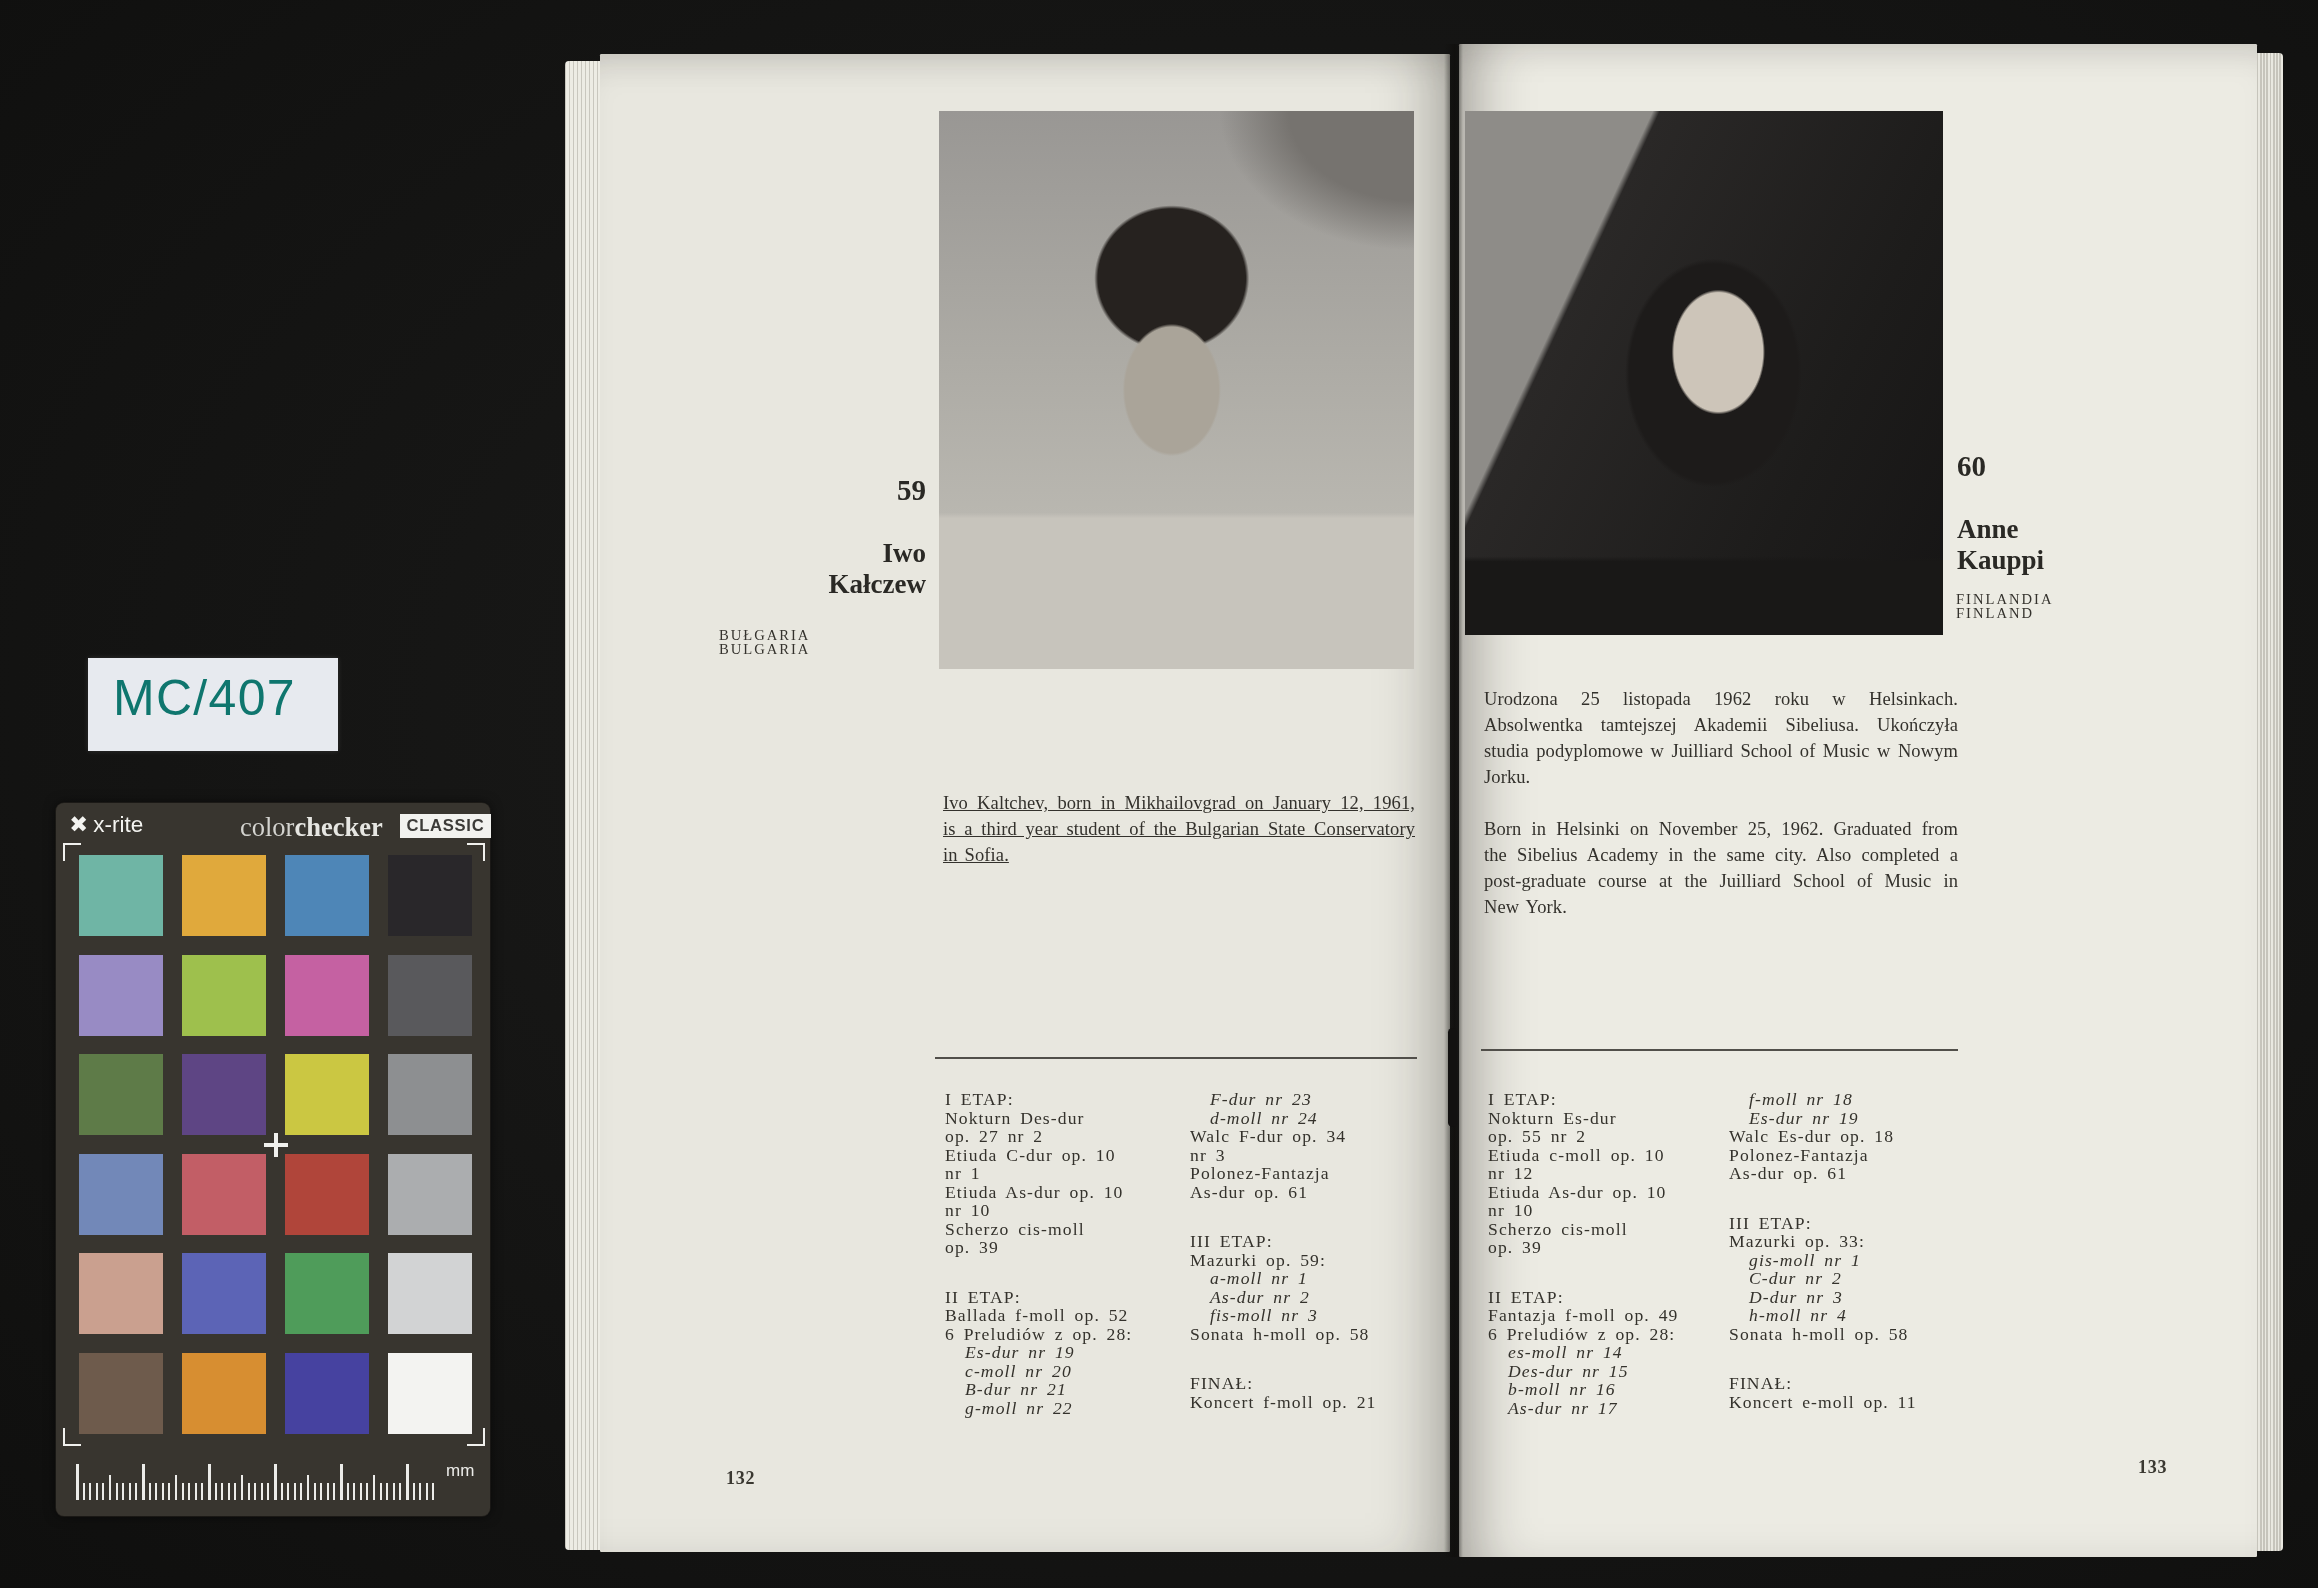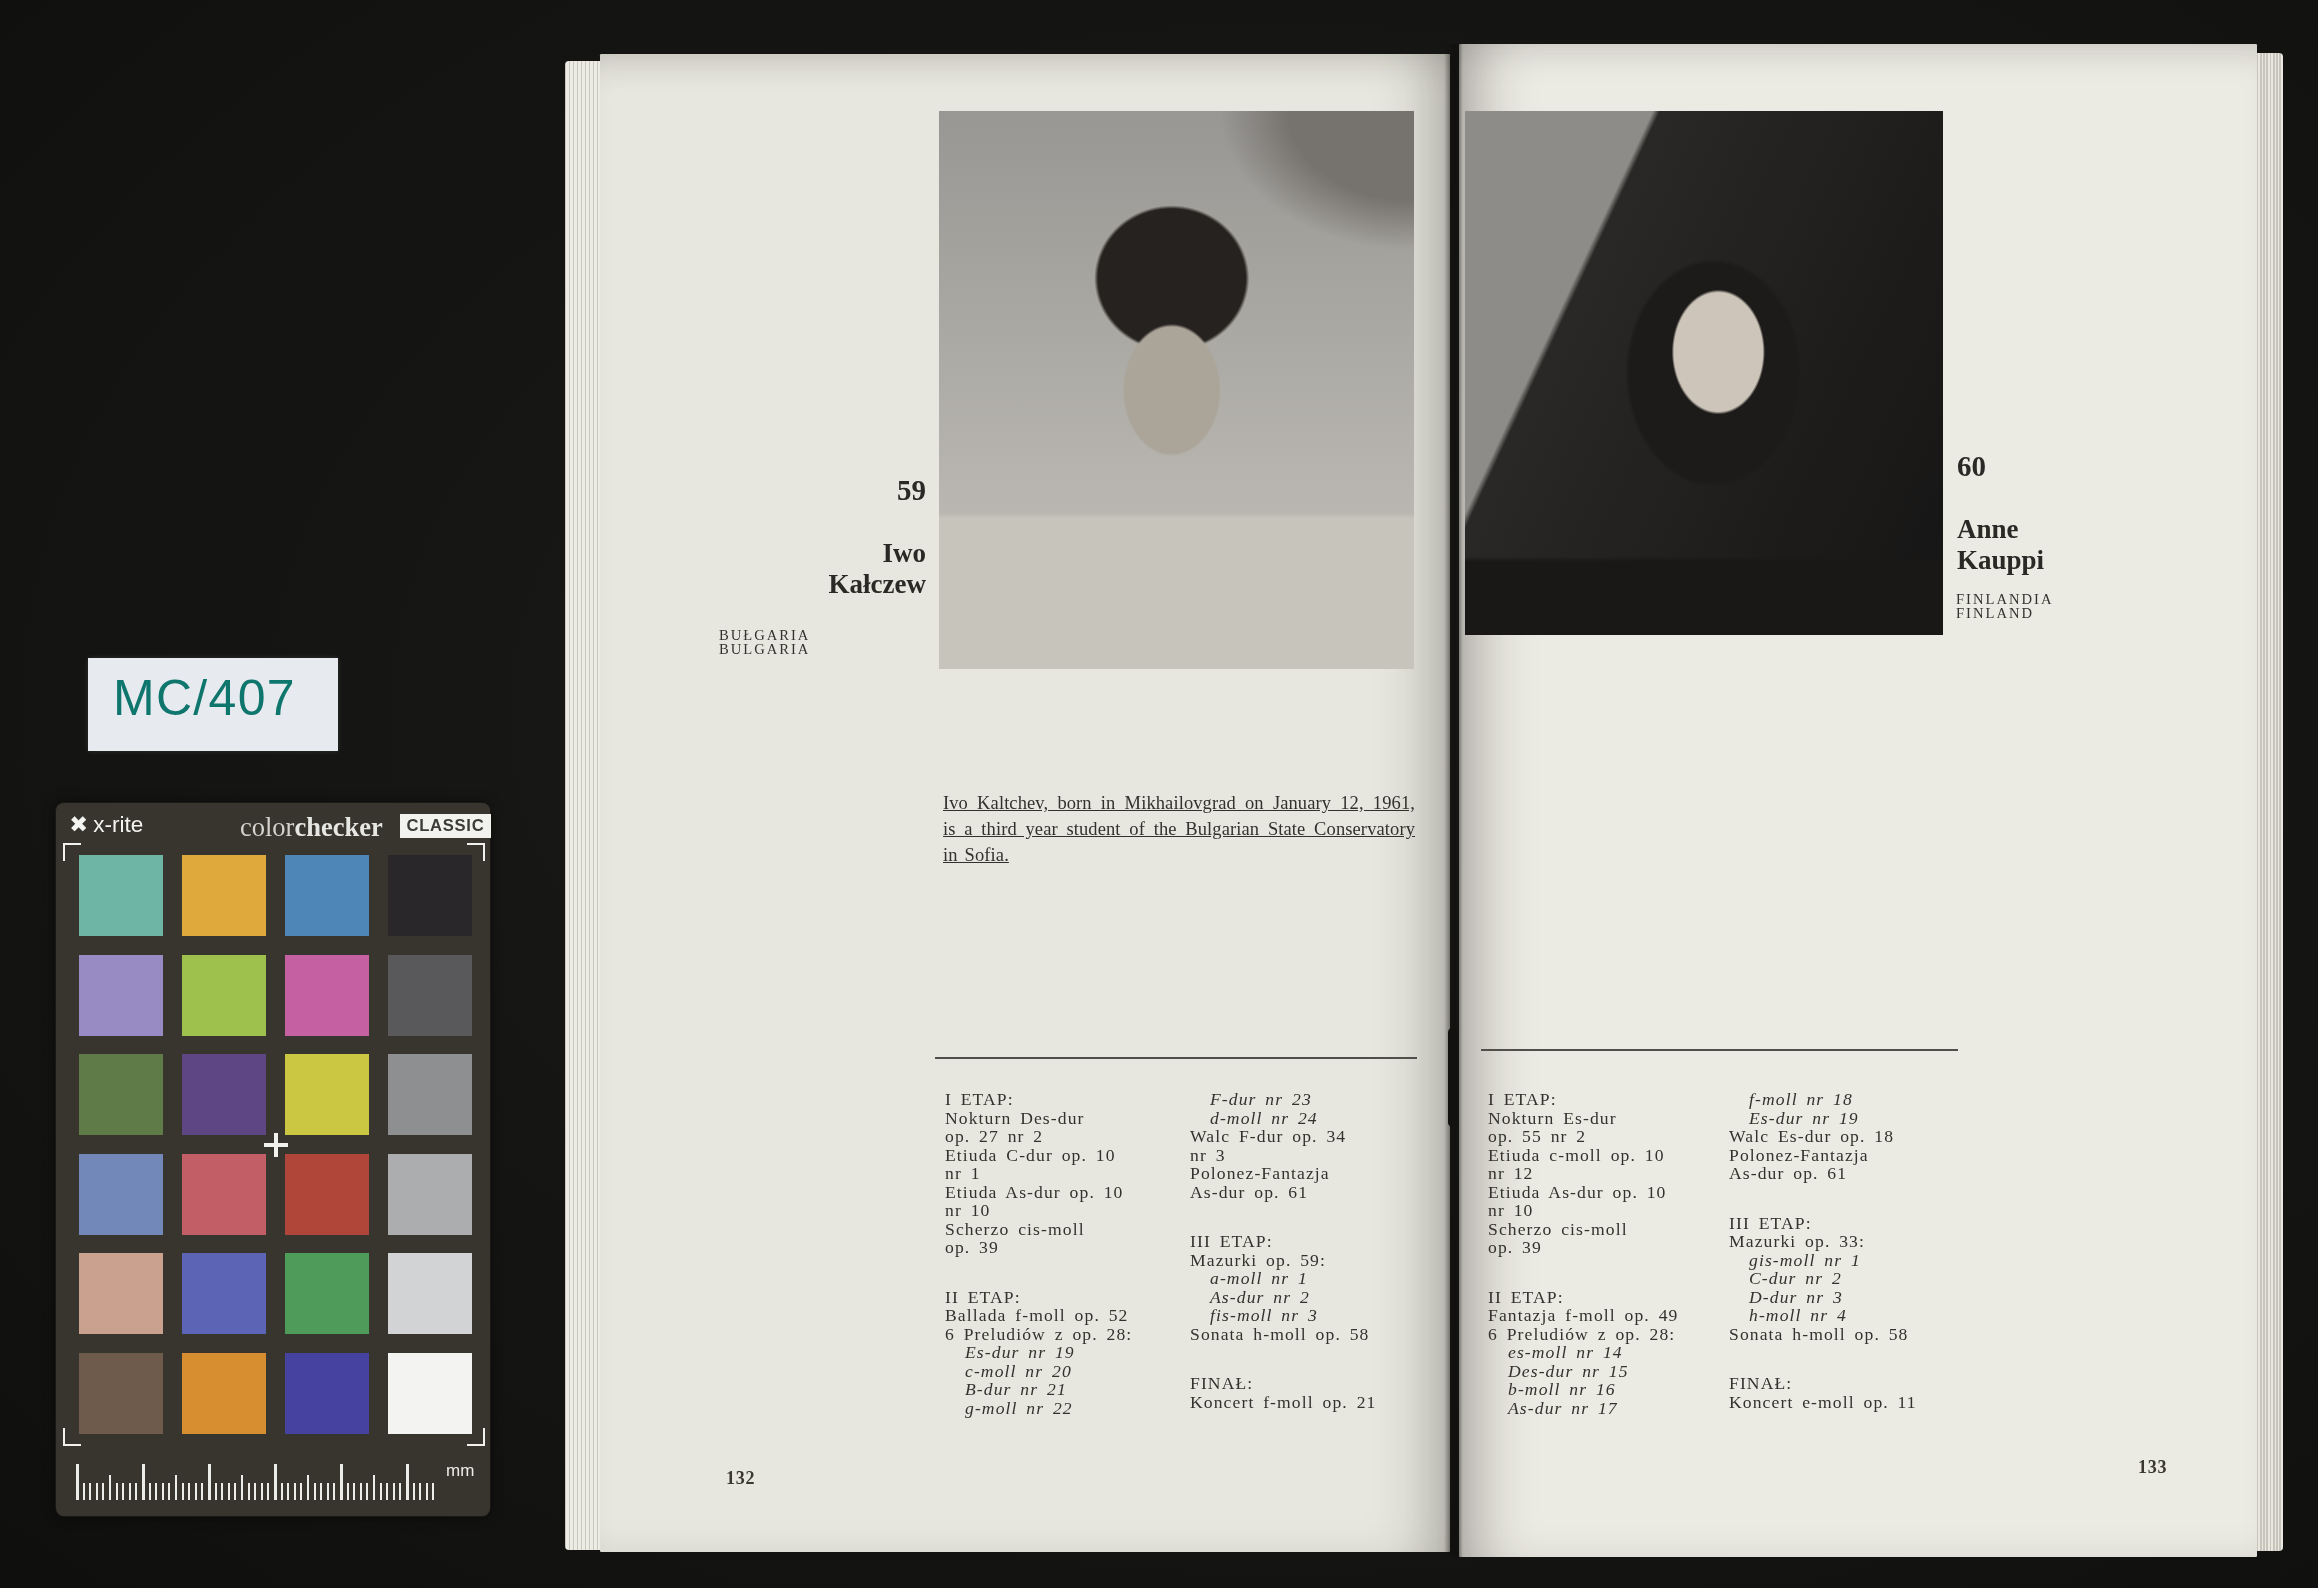--- a/index.html
+++ b/index.html
@@ -161,20 +161,22 @@
   <div class="abs num" style="left:1957px;top:452px;width:199px;">60</div>
   <div class="abs name" style="left:1957px;top:514px;width:252px;">
     <div>Anne</div>
     <div>Kauppi</div>
   </div>
   <div class="abs country" style="left:1956px;top:592px;width:219px;">
     <div>FINLANDIA</div>
     <div>FINLAND</div>
   </div>
 
+  <div class="abs bio" style="left:1484px;top:686px;width:474px;">Urodzona 25 listopada 1962 roku w Helsinkach. Absolwentka tamtejszej Akademii Sibeliusa. Ukończyła studia podyplomowe w Juilliard School of Music w Nowym Jorku.</div>
+  <div class="abs bio" style="left:1484px;top:816px;width:474px;">Born in Helsinki on November 25, 1962. Graduated from the Sibelius Academy in the same city. Also completed a post-graduate course at the Juilliard School of Music in New York.</div>
 
   <div class="abs rule" style="left:1481px;top:1049px;width:477px;"></div>
 
   <div class="abs" style="left:1488px;top:1090px;width:246px;">
       <div class="prog-line">I ETAP:</div>
       <div class="prog-line">Nokturn Es-dur</div>
       <div class="prog-line">op. 55 nr 2</div>
       <div class="prog-line">Etiuda c-moll op. 10</div>
       <div class="prog-line">nr 12</div>
       <div class="prog-line">Etiuda As-dur op. 10</div>

